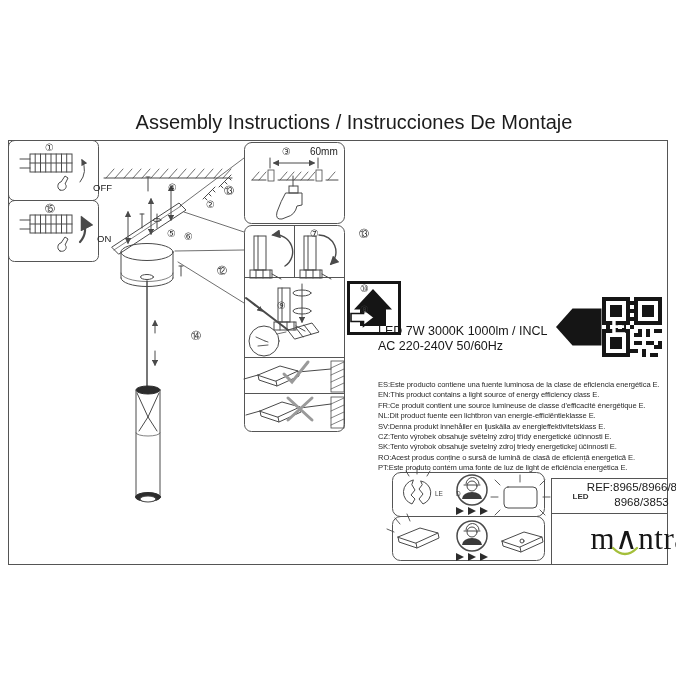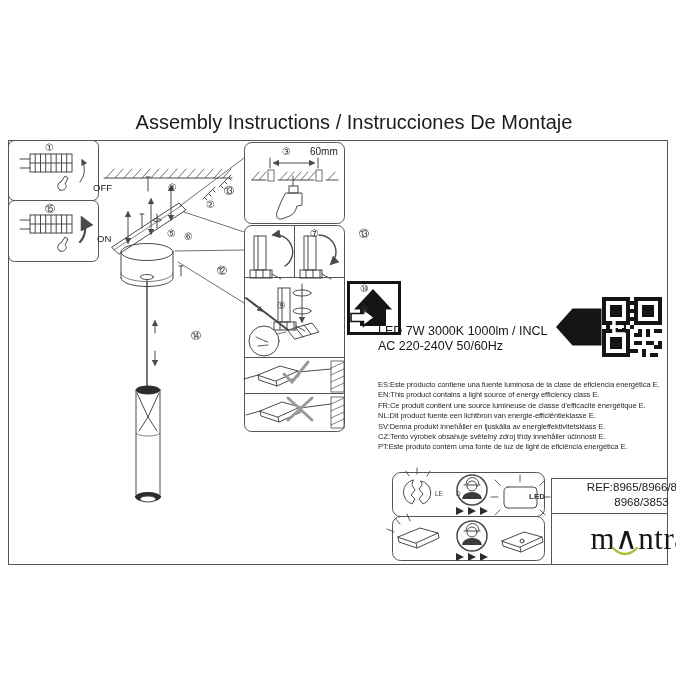--- a/index.html
+++ b/index.html
@@ -260,27 +260,29 @@
   <span class="t spec" style="left:346px;top:324px">LED 7W 3000K 1000lm / INCL</span>
   <span class="t spec" style="left:346px;top:339px">AC 220-240V  50/60Hz</span>
   <span class="t eletter">E</span>
 
   <div class="t langs">
     <span>ES:Este producto contiene una fuente luminosa de la clase de eficiencia energética E.</span>
     <span>EN:This product contains a light source of energy efficiency class E.</span>
     <span>FR:Ce produit contient une source lumineuse de classe d'efficacité énergétique E.</span>
     <span>NL:Dit product fuente een lichtbron van energie-efficiëntieklasse E.</span>
     <span>SV:Denna produkt innehåller en ljuskälla av energieffektivitetsklass E.</span>
-    <span>CZ:Tento výrobek obsahuje světelný zdroj třídy innehåller účinnosti E.</span>
+    <span>CZ:Tento výrobek obsahuje světelný zdroj třídy energetické účinnosti E.</span>
+    <span>SK:Tento výrobok obsahuje svetelný zdroj triedy energetickej účinnosti E.</span>
+    <span>RO:Acest produs conține o sursă de lumină de clasă de eficiență energetică E.</span>
     <span>PT:Este produto contém uma fonte de luz de light de eficiência energética E.</span>
   </div>
 
   <span class="t ledsmall" style="left:403px;top:490px">LE</span>
   <span class="t ledsmall" style="left:424px;top:490px">D</span>
-  <span class="t ledtxt" style="left:480px;top:492px;width:33px;text-align:right">LED</span>
+  <span class="t ledtxt" style="left:532px;top:492px;width:33px;text-align:center">LED</span>
 
   <div class="t refbox">
     <span>REF:8965/8966/8967</span><br>
     <span>8968/3853</span>
   </div>
 
   <div class="t brandbox">
     <span class="brand">
       <span>m</span><span>∧</span><span>ntra</span>
       <svg class="arc" width="28" height="15" viewBox="0 0 28 15">

